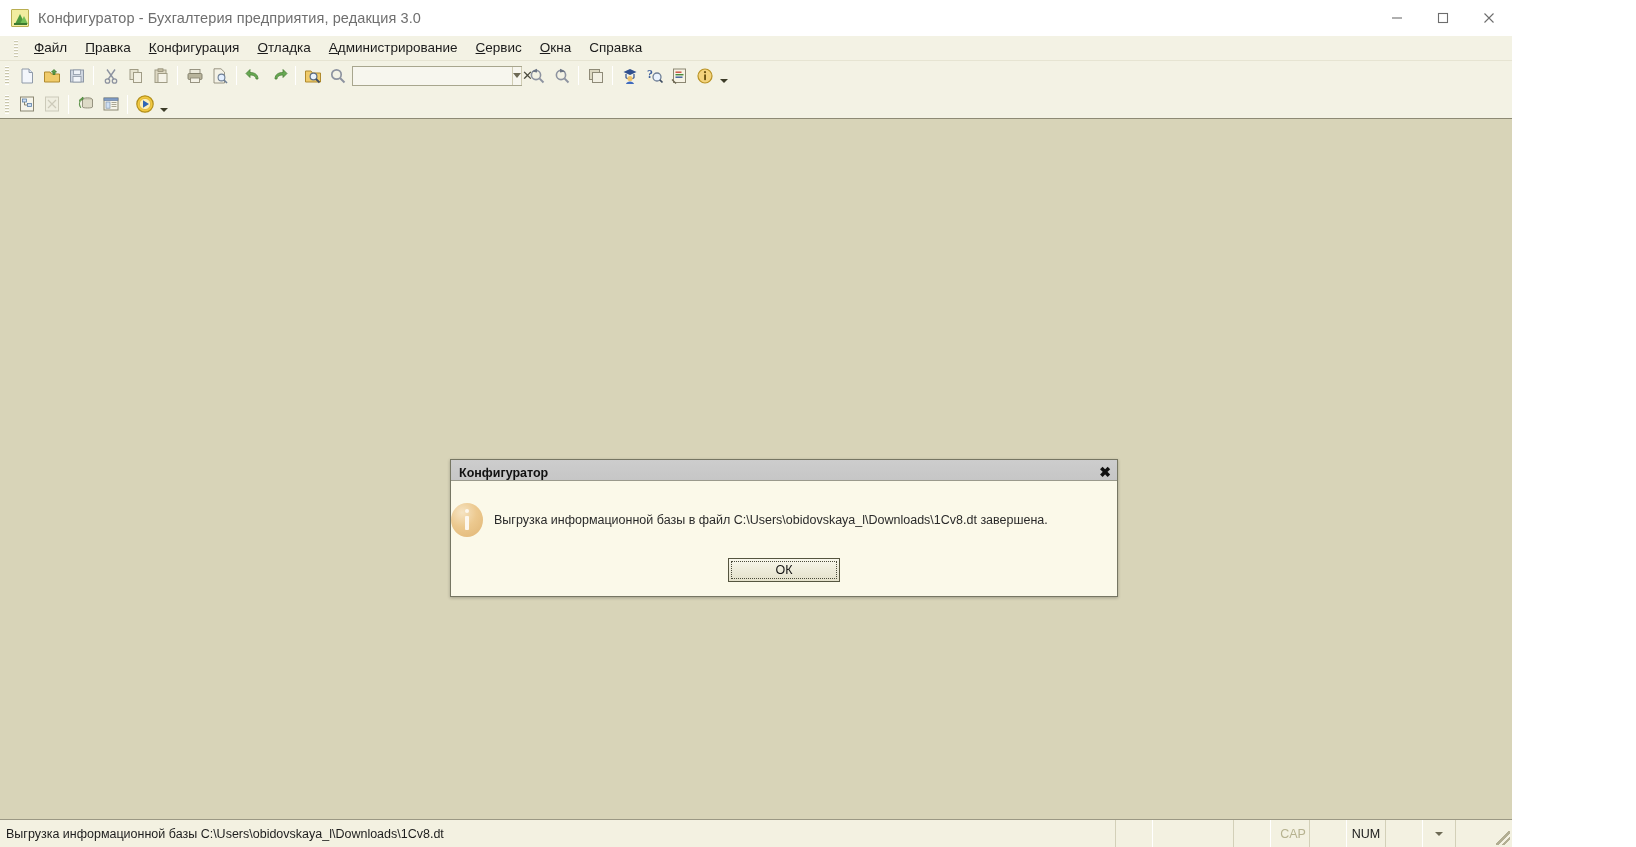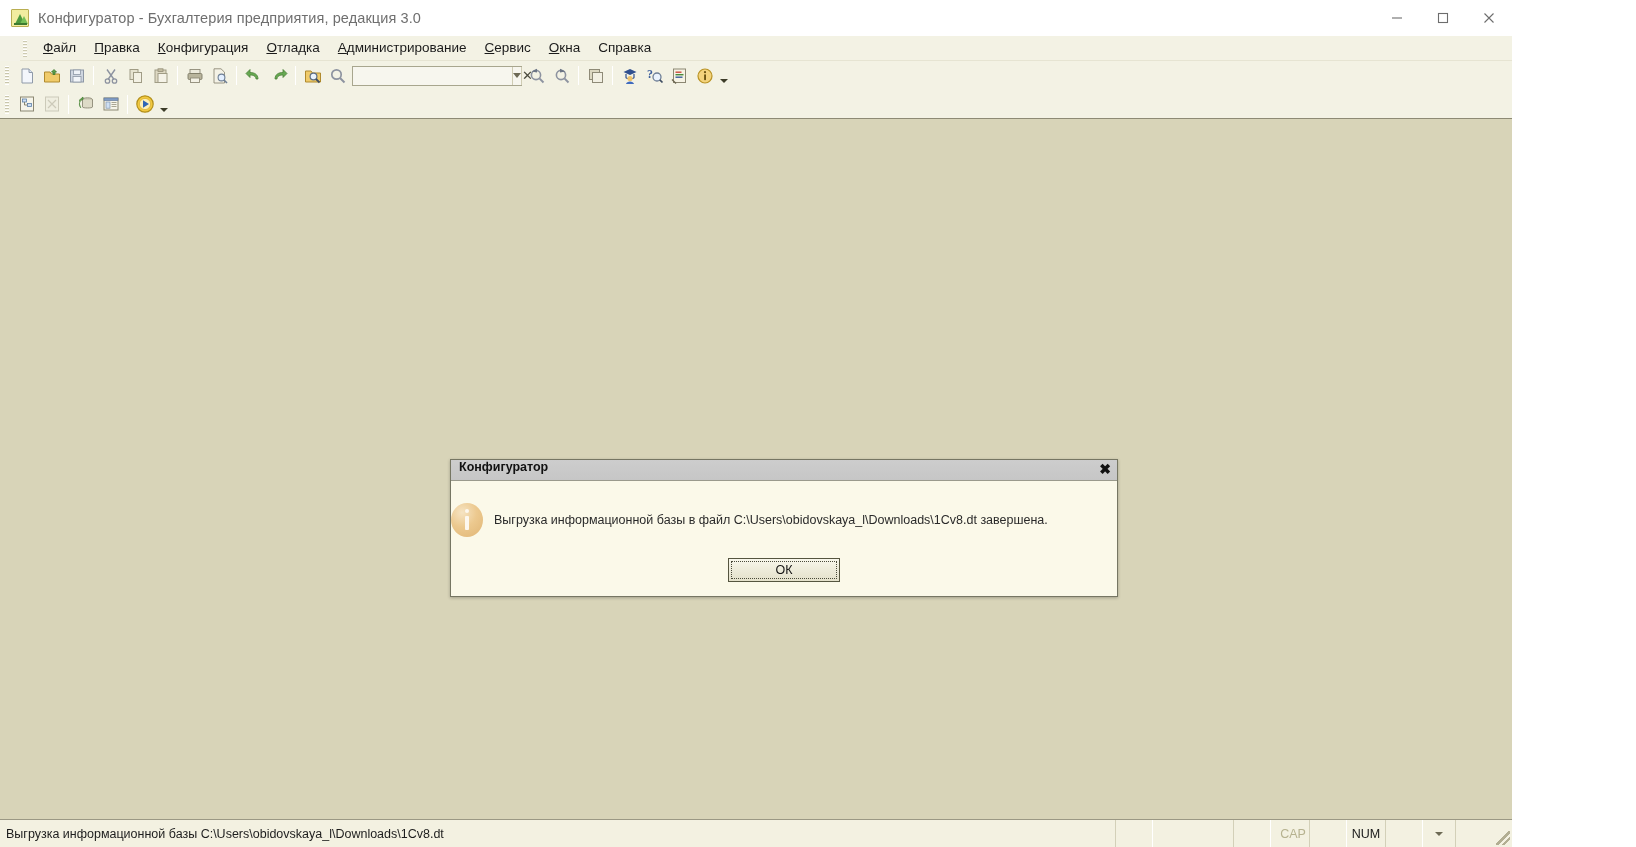--- a/index.html
+++ b/index.html
@@ -63,23 +63,22 @@
     display: flex; align-items: center; justify-content: center;
     color: #6d6d6d;
   }
   .win-btn svg { display: block; }
 
   
   .menubar {
     height: 25px; flex: 0 0 25px;
     background: #f3f2e4;
     display: flex; align-items: center;
-    padding-left: 3px;
+    padding-left: 14px;
     border-bottom: 1px solid #e6e4d2;
-    margin-left: 20px;
   }
   .menu-grip {
     width: 4px; height: 17px; margin-right: 7px;
     background: repeating-linear-gradient(to bottom,
       #ffffff 0 1px, #c9c6ab 1px 2px, transparent 2px 3px);
     opacity: .9;
   }
   .menu-item {
     font-size: 13.5px; color: #1b1b1b;
     padding: 2px 9px 3px 9px;
@@ -170,21 +169,21 @@
     width: 668px; height: 138px;
     background: #fbf9e9;
     border: 1px solid #767663;
     box-shadow: 0 1px 3px rgba(0,0,0,.25);
     display: flex; flex-direction: column;
   }
   .dlg-title {
     height: 21px; flex: 0 0 21px;
     background: linear-gradient(to bottom, #cdcdcd 0%, #c6c6c6 100%);
     border-bottom: 1px solid #9a9a8c;
-    display: flex; align-items: flex-start; justify-content: space-between;
+    display: flex; align-items: flex-end; justify-content: space-between;
     padding: 0 2px 0 8px;
   }
   .dlg-title-text {
     font-size: 12.5px; font-weight: bold; color: #111;
   }
   .dlg-close {
     width: 20px; height: 17px;
     display: flex; align-items: center; justify-content: center;
     font-size: 14px; color: #111; font-weight: bold;
   }

